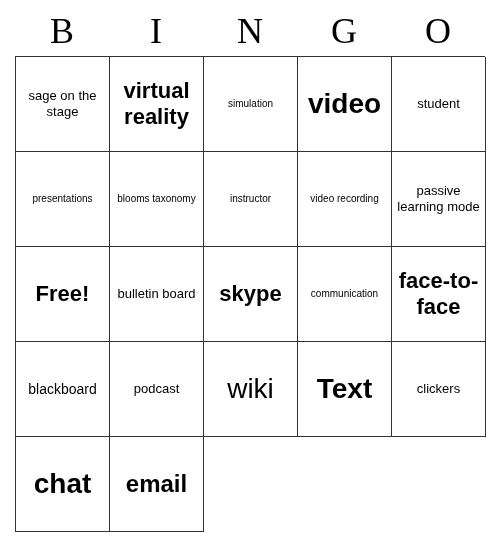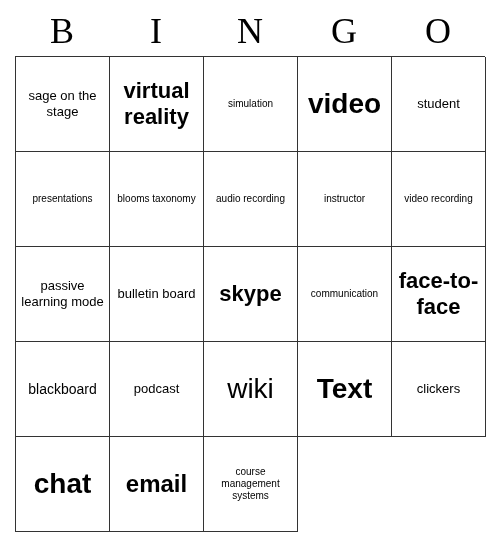--- a/index.html
+++ b/index.html
@@ -62,29 +62,28 @@
   </div>
 
 <div class="bingo-grid">
 <div class="bingo-cell" style="font-size: 13px;">sage on the stage</div>
     <div class="bingo-cell" style="font-size: 22px; font-weight: bold;">virtual reality</div>
     <div class="bingo-cell" style="font-size: 10px;">simulation</div>
     <div class="bingo-cell" style="font-size: 28px; font-weight: bold;">video</div>
     <div class="bingo-cell" style="font-size: 13px;">student</div>
     <div class="bingo-cell" style="font-size: 10px;">presentations</div>
     <div class="bingo-cell" style="font-size: 10px;">blooms taxonomy</div>
-    <div class="bingo-cell" style="font-size: 10px;">audio recording</div>
     <div class="bingo-cell" style="font-size: 10px;">instructor</div>
     <div class="bingo-cell" style="font-size: 10px;">video recording</div>
     <div class="bingo-cell" style="font-size: 13px;">passive learning mode</div>
+    <div class="bingo-cell" style="font-size: 22px; font-weight: bold;">Free!</div>
     <div class="bingo-cell" style="font-size: 13px;">bulletin board</div>
     <div class="bingo-cell" style="font-size: 22px; font-weight: bold;">skype</div>
     <div class="bingo-cell" style="font-size: 10px;">communication</div>
     <div class="bingo-cell" style="font-size: 22px; font-weight: bold;">face-to-face</div>
     <div class="bingo-cell" style="font-size: 14px; text-align: right;">blackboard</div>
     <div class="bingo-cell" style="font-size: 13px;">podcast</div>
     <div class="bingo-cell" style="font-size: 28px; font-weight: normal;">wiki</div>
     <div class="bingo-cell" style="font-size: 28px; font-weight: bold;">Text</div>
     <div class="bingo-cell" style="font-size: 13px;">clickers</div>
     <div class="bingo-cell" style="font-size: 28px; font-weight: bold; text-align: center;">chat</div>
     <div class="bingo-cell" style="font-size: 24px; font-weight: bold;">email</div>
-    <div class="bingo-cell" style="font-size: 10px;">course management systems</div>
   </div>
 
 </body></html>

